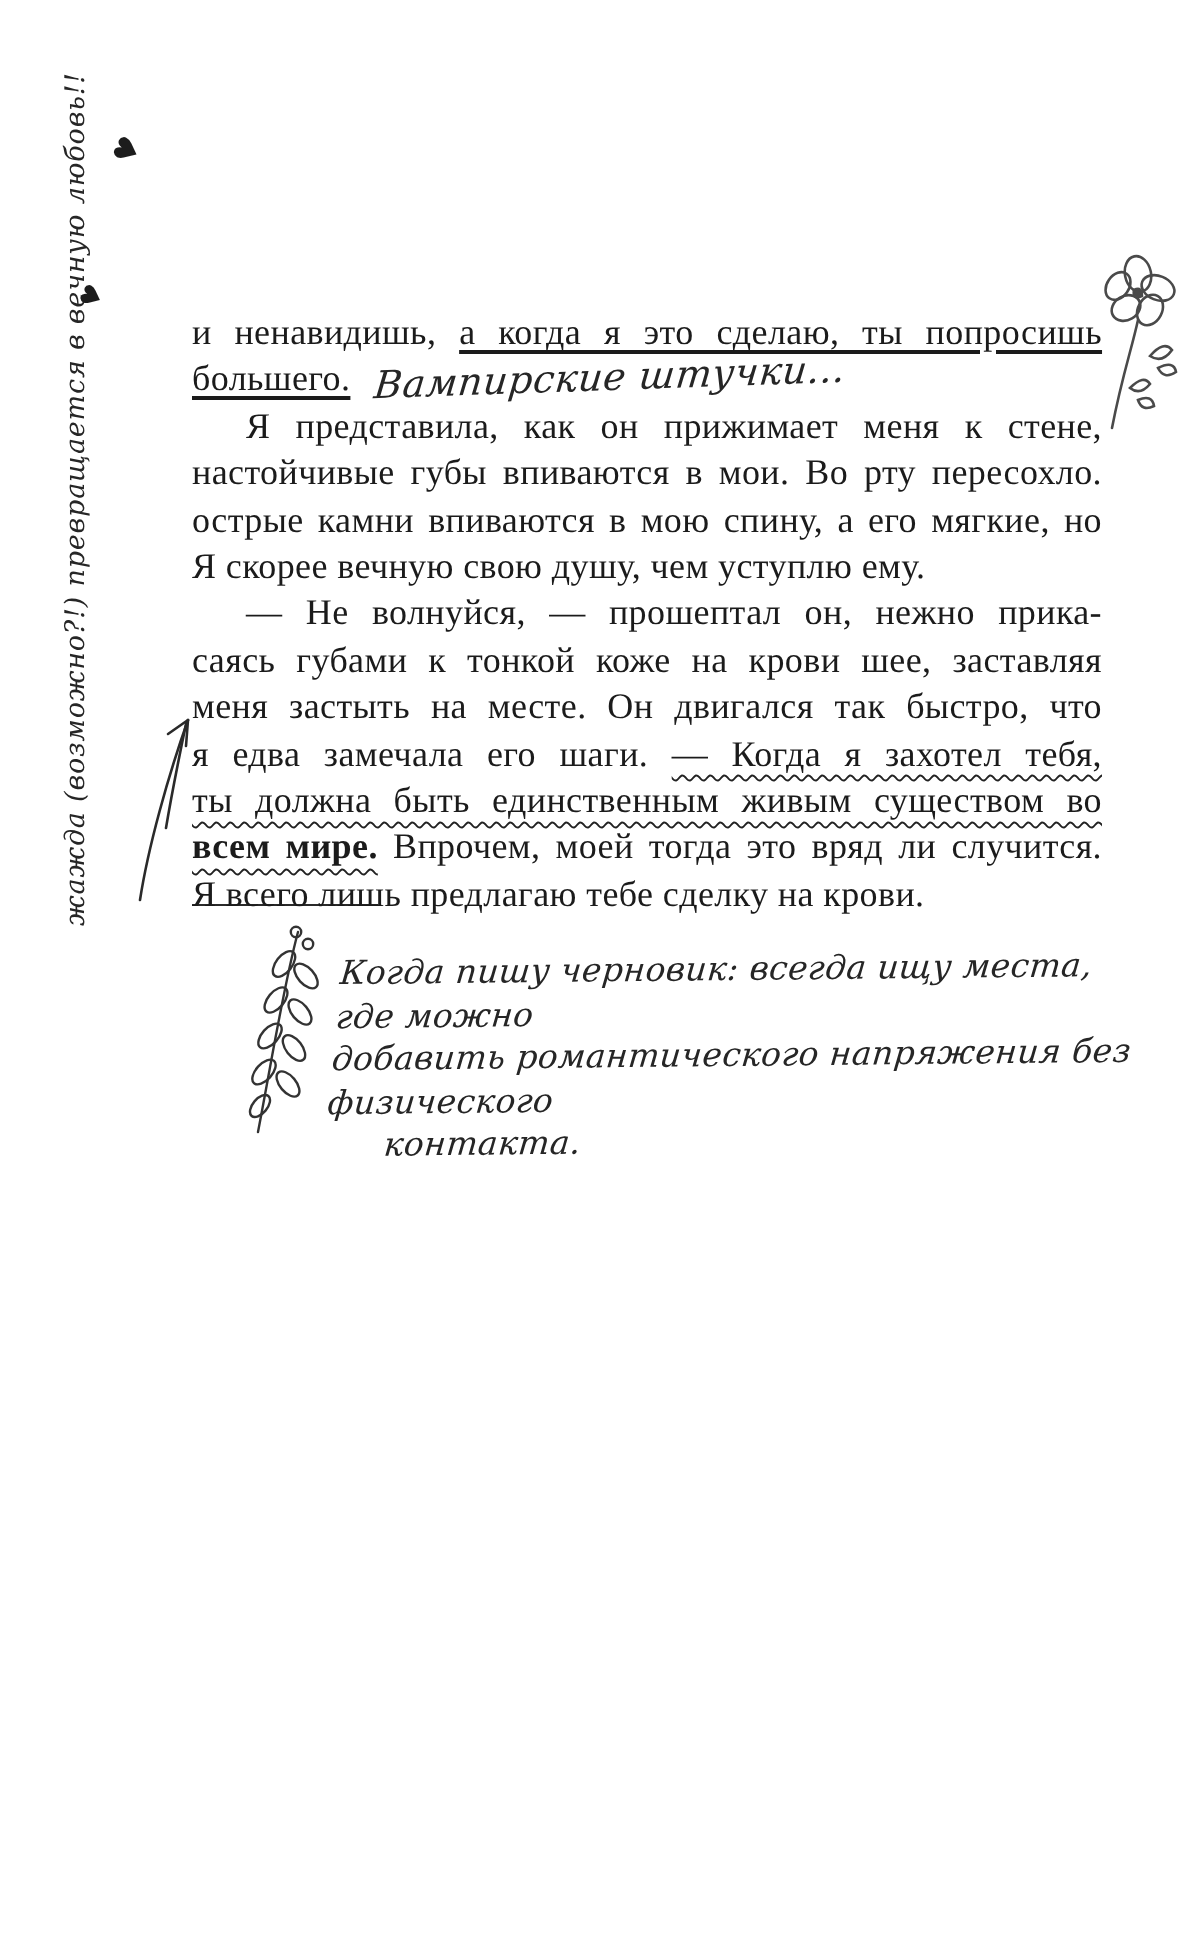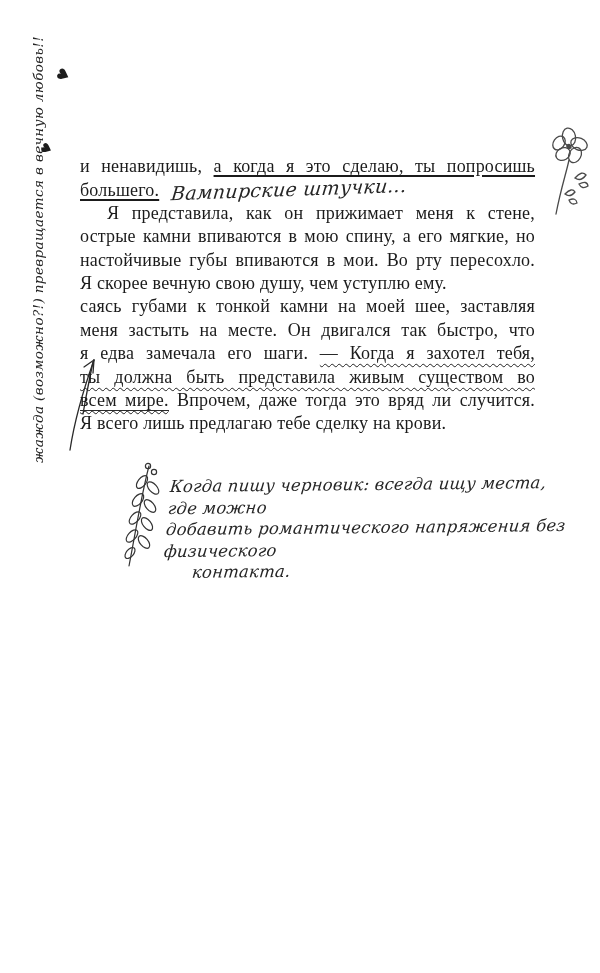--- a/index.html
+++ b/index.html
@@ -8,21 +8,21 @@
     background:#ffffff;
     font-family:"Liberation Serif", serif;
   }
   .page {
     position:relative; width:600px; height:973px;
     background:#ffffff; overflow:hidden;
   }
 
   
   .text-block {
-    position:absolute; left:80px; top:155px; width:455px;
+    position:absolute; left:96px; top:155px; width:455px;
     color:#1b1b1b; font-size:18px; letter-spacing:0.2px;
   }
   .line {
     height:23.4px; line-height:23.4px;
     text-align:justify; text-align-last:justify;
     white-space:normal;
   }
   .line.noj { text-align:left; text-align-last:left; }
   .line.indent { text-indent:27px;font-family:Liberation Serif, serif; }
 
@@ -34,21 +34,22 @@
   }
   .wavy {
     text-decoration-line:underline;
     text-decoration-style:wavy;
     text-decoration-thickness:1px;
     text-underline-offset:4px;
     text-decoration-color:#222;
   }
   .plusline {
     border-bottom:1.3px solid #2a2a2a;
-    padding-bottom:0;
+    padding-bottom:19px;
+    font-weight:bold;
   }
 
   
   .script {
     font-family:"DejaVu Serif", serif;
     font-style:italic;
     color:#262626;
   }
   .inline-note {
     display:inline-block;
@@ -116,28 +117,29 @@
       <path d="M33,10 C28,34 25,50 23,62"></path>
       <path d="M34,8 L24,15"></path>
       <path d="M34,8 L33,21"></path>
     </svg>
   </div>
 
   <div class="text-block">
     <div class="line"><span>и ненавидишь, </span><span class="ul">а когда я это сделаю, ты попросишь</span></div>
     <div class="line noj"><span class="ul">большего.</span><span class="script inline-note">Вампирские штучки...</span></div>
     <div class="line indent"><span>Я представила, как он прижимает меня к стене,</span></div>
+    <div class="line"><span>настойчивые губы впиваются в мои. Во рту пересохло.</span></div>
     <div class="line"><span>острые камни впиваются в мою спину, а его мягкие, но</span></div>
-    <div class="line"><span>настойчивые губы впиваются в мои. Во рту пересохло.</span></div>
     <div class="line noj"><span>Я скорее вечную свою душу, чем уступлю ему.</span></div>
-    <div class="line"><span>саясь губами к тонкой камни на моей шее, заставляя</span></div>
+    <div class="line indent"><span>— Не волнуйся, — прошептал он, нежно прика-</span></div>
+    <div class="line"><span>саясь губами к тонкой коже на крови шее, заставляя</span></div>
     <div class="line"><span>меня застыть на месте. Он двигался так быстро, что</span></div>
     <div class="line"><span>я едва замечала его шаги. </span><span class="wavy">— Когда я захотел тебя,</span></div>
-    <div class="line"><span class="wavy">ты должна быть представила живым существом во</span></div>
-    <div class="line"><span class="wavy plusline">всем мире.</span><span> Впрочем, даже тогда это вряд ли случится.</span></div>
+    <div class="line"><span class="wavy">ты должна быть единственным живым существом во</span></div>
+    <div class="line"><span class="wavy plusline">всем мире.</span><span> Впрочем, моей тогда это вряд ли случится.</span></div>
     <div class="line noj"><span>Я всего лишь предлагаю тебе сделку на крови.</span></div>
   </div>
 
   <div class="doodle" style="left:117px; top:460px;">
     <svg width="48" height="112" viewBox="0 0 48 112" fill="none" stroke="#333" stroke-width="1.2" stroke-linecap="round">
       <path d="M32,6 C25,32 20,64 12,106"></path>
       <circle cx="31" cy="6" r="2.6"></circle>
       <circle cx="37" cy="12" r="2.6"></circle>
       <ellipse cx="25" cy="22" rx="4" ry="7.5" transform="rotate(38 25 22)"></ellipse>
       <ellipse cx="36" cy="28" rx="4" ry="7.5" transform="rotate(-42 36 28)"></ellipse>

